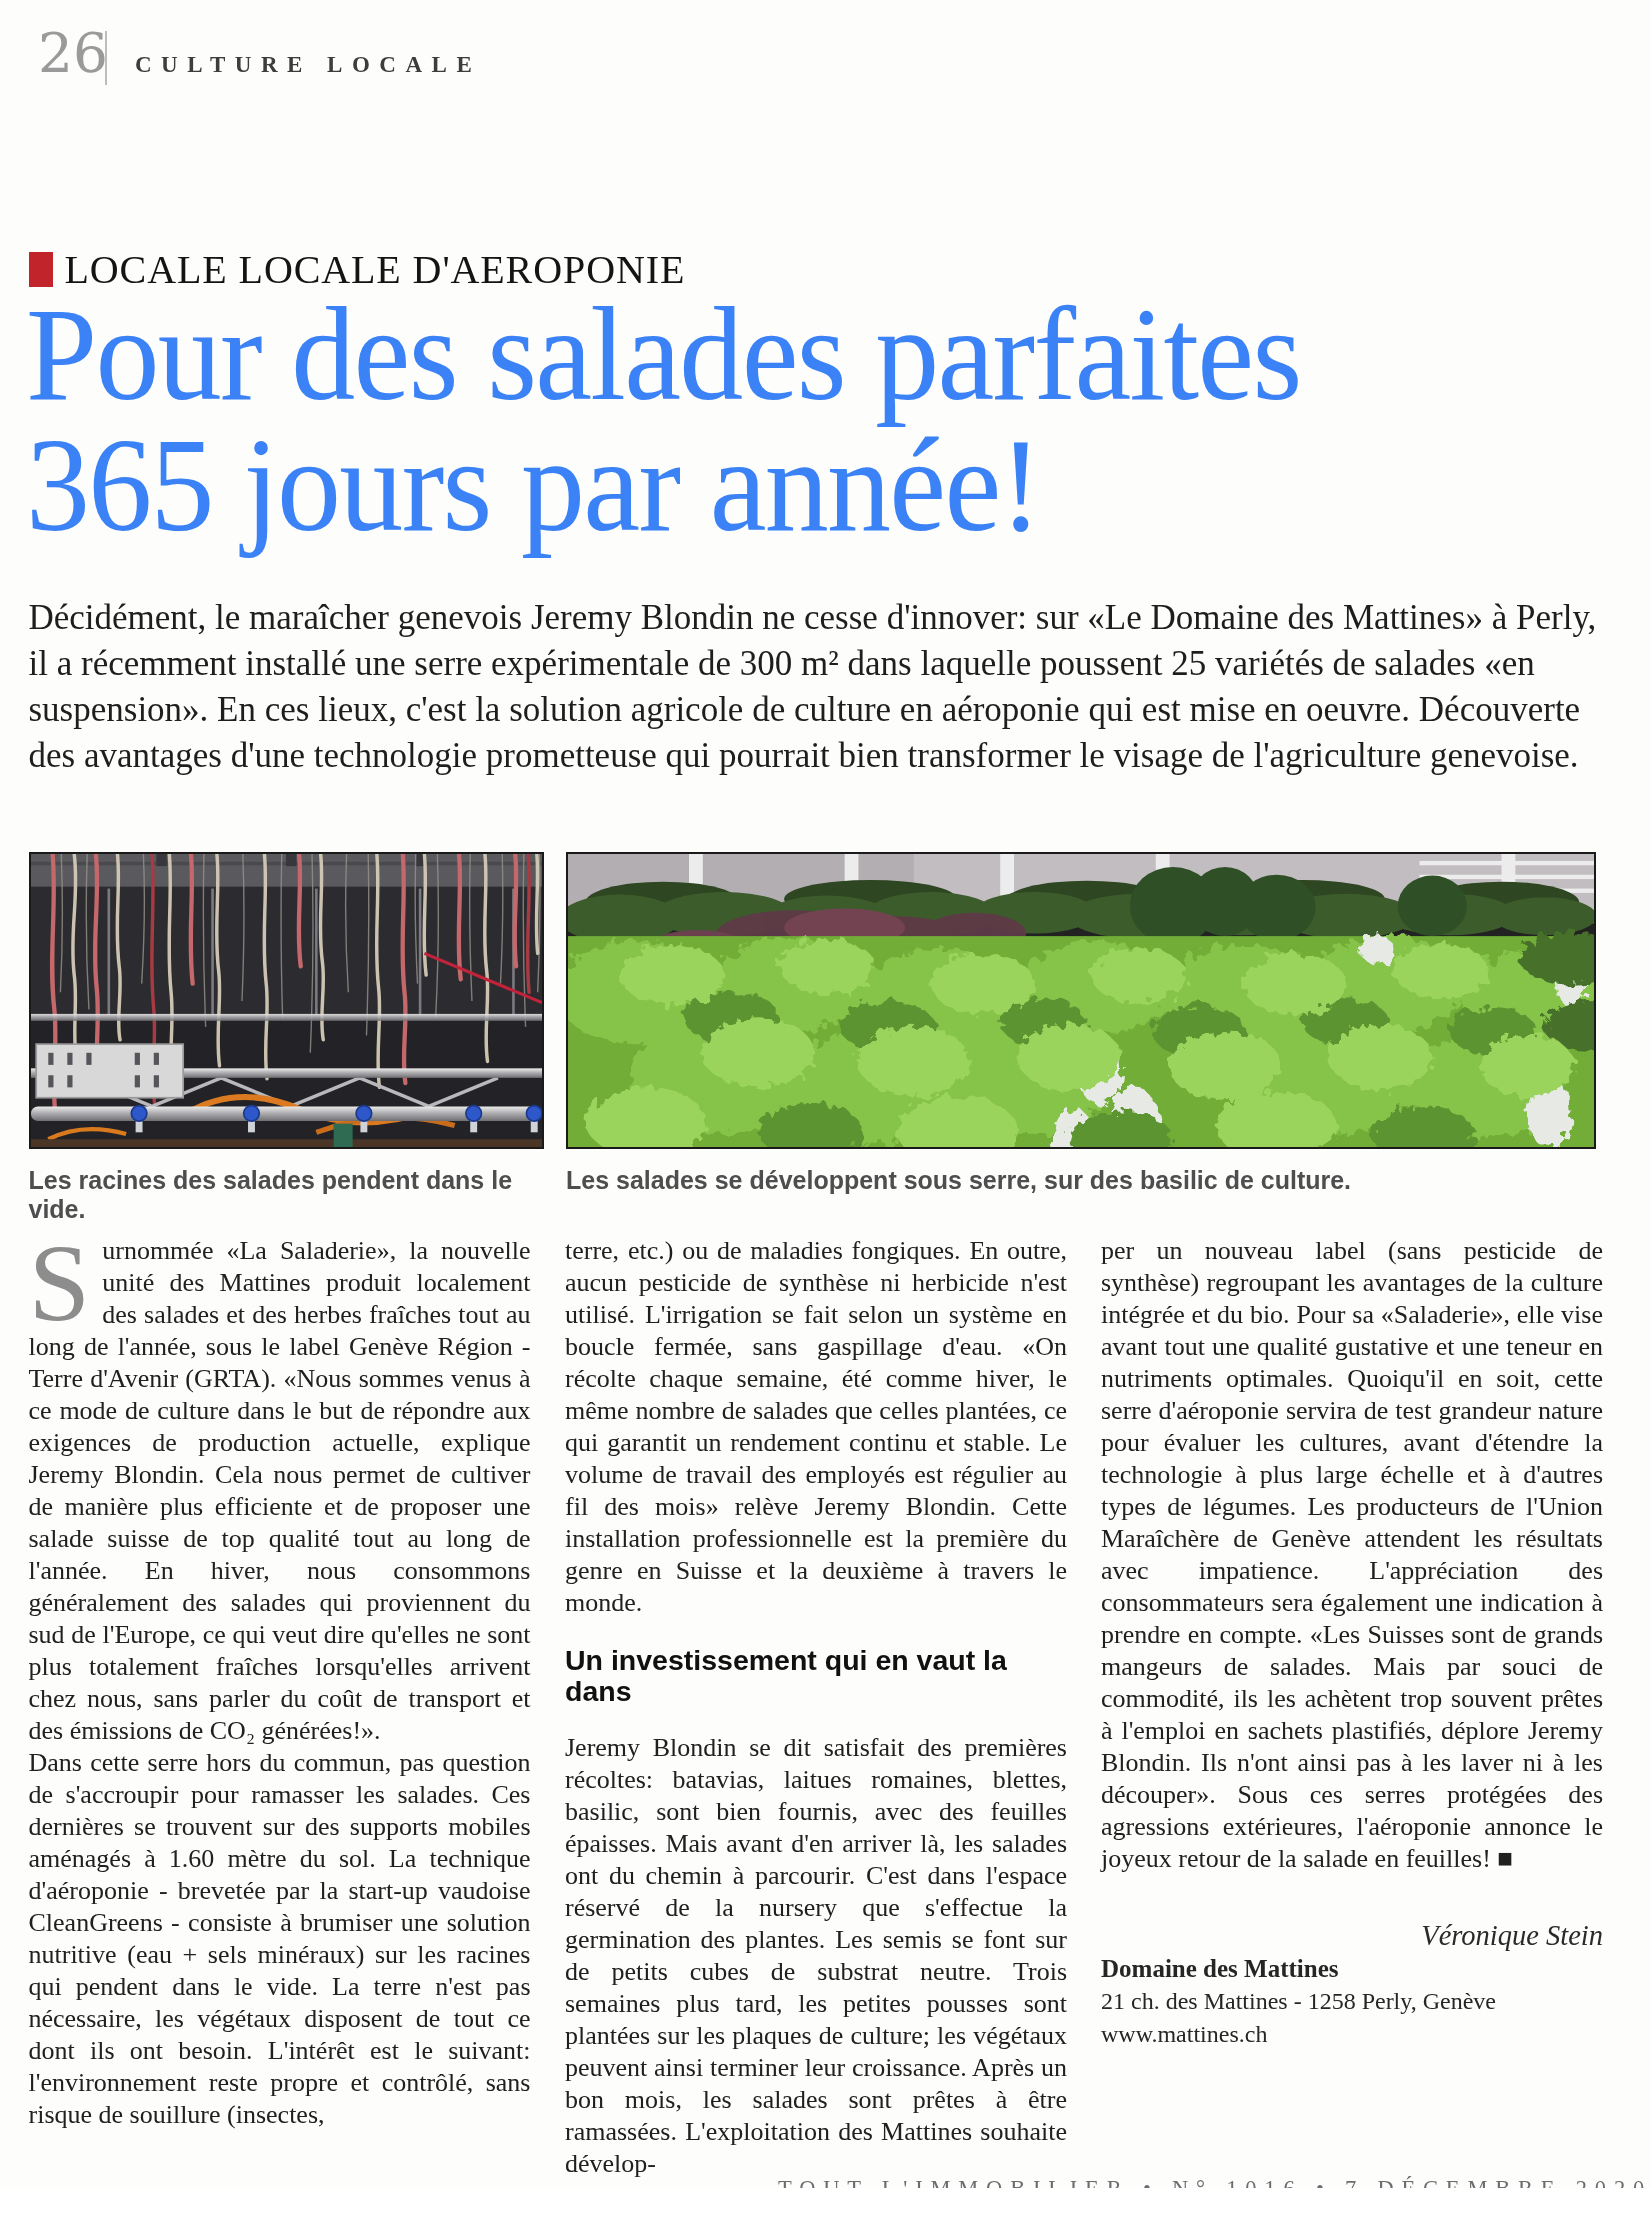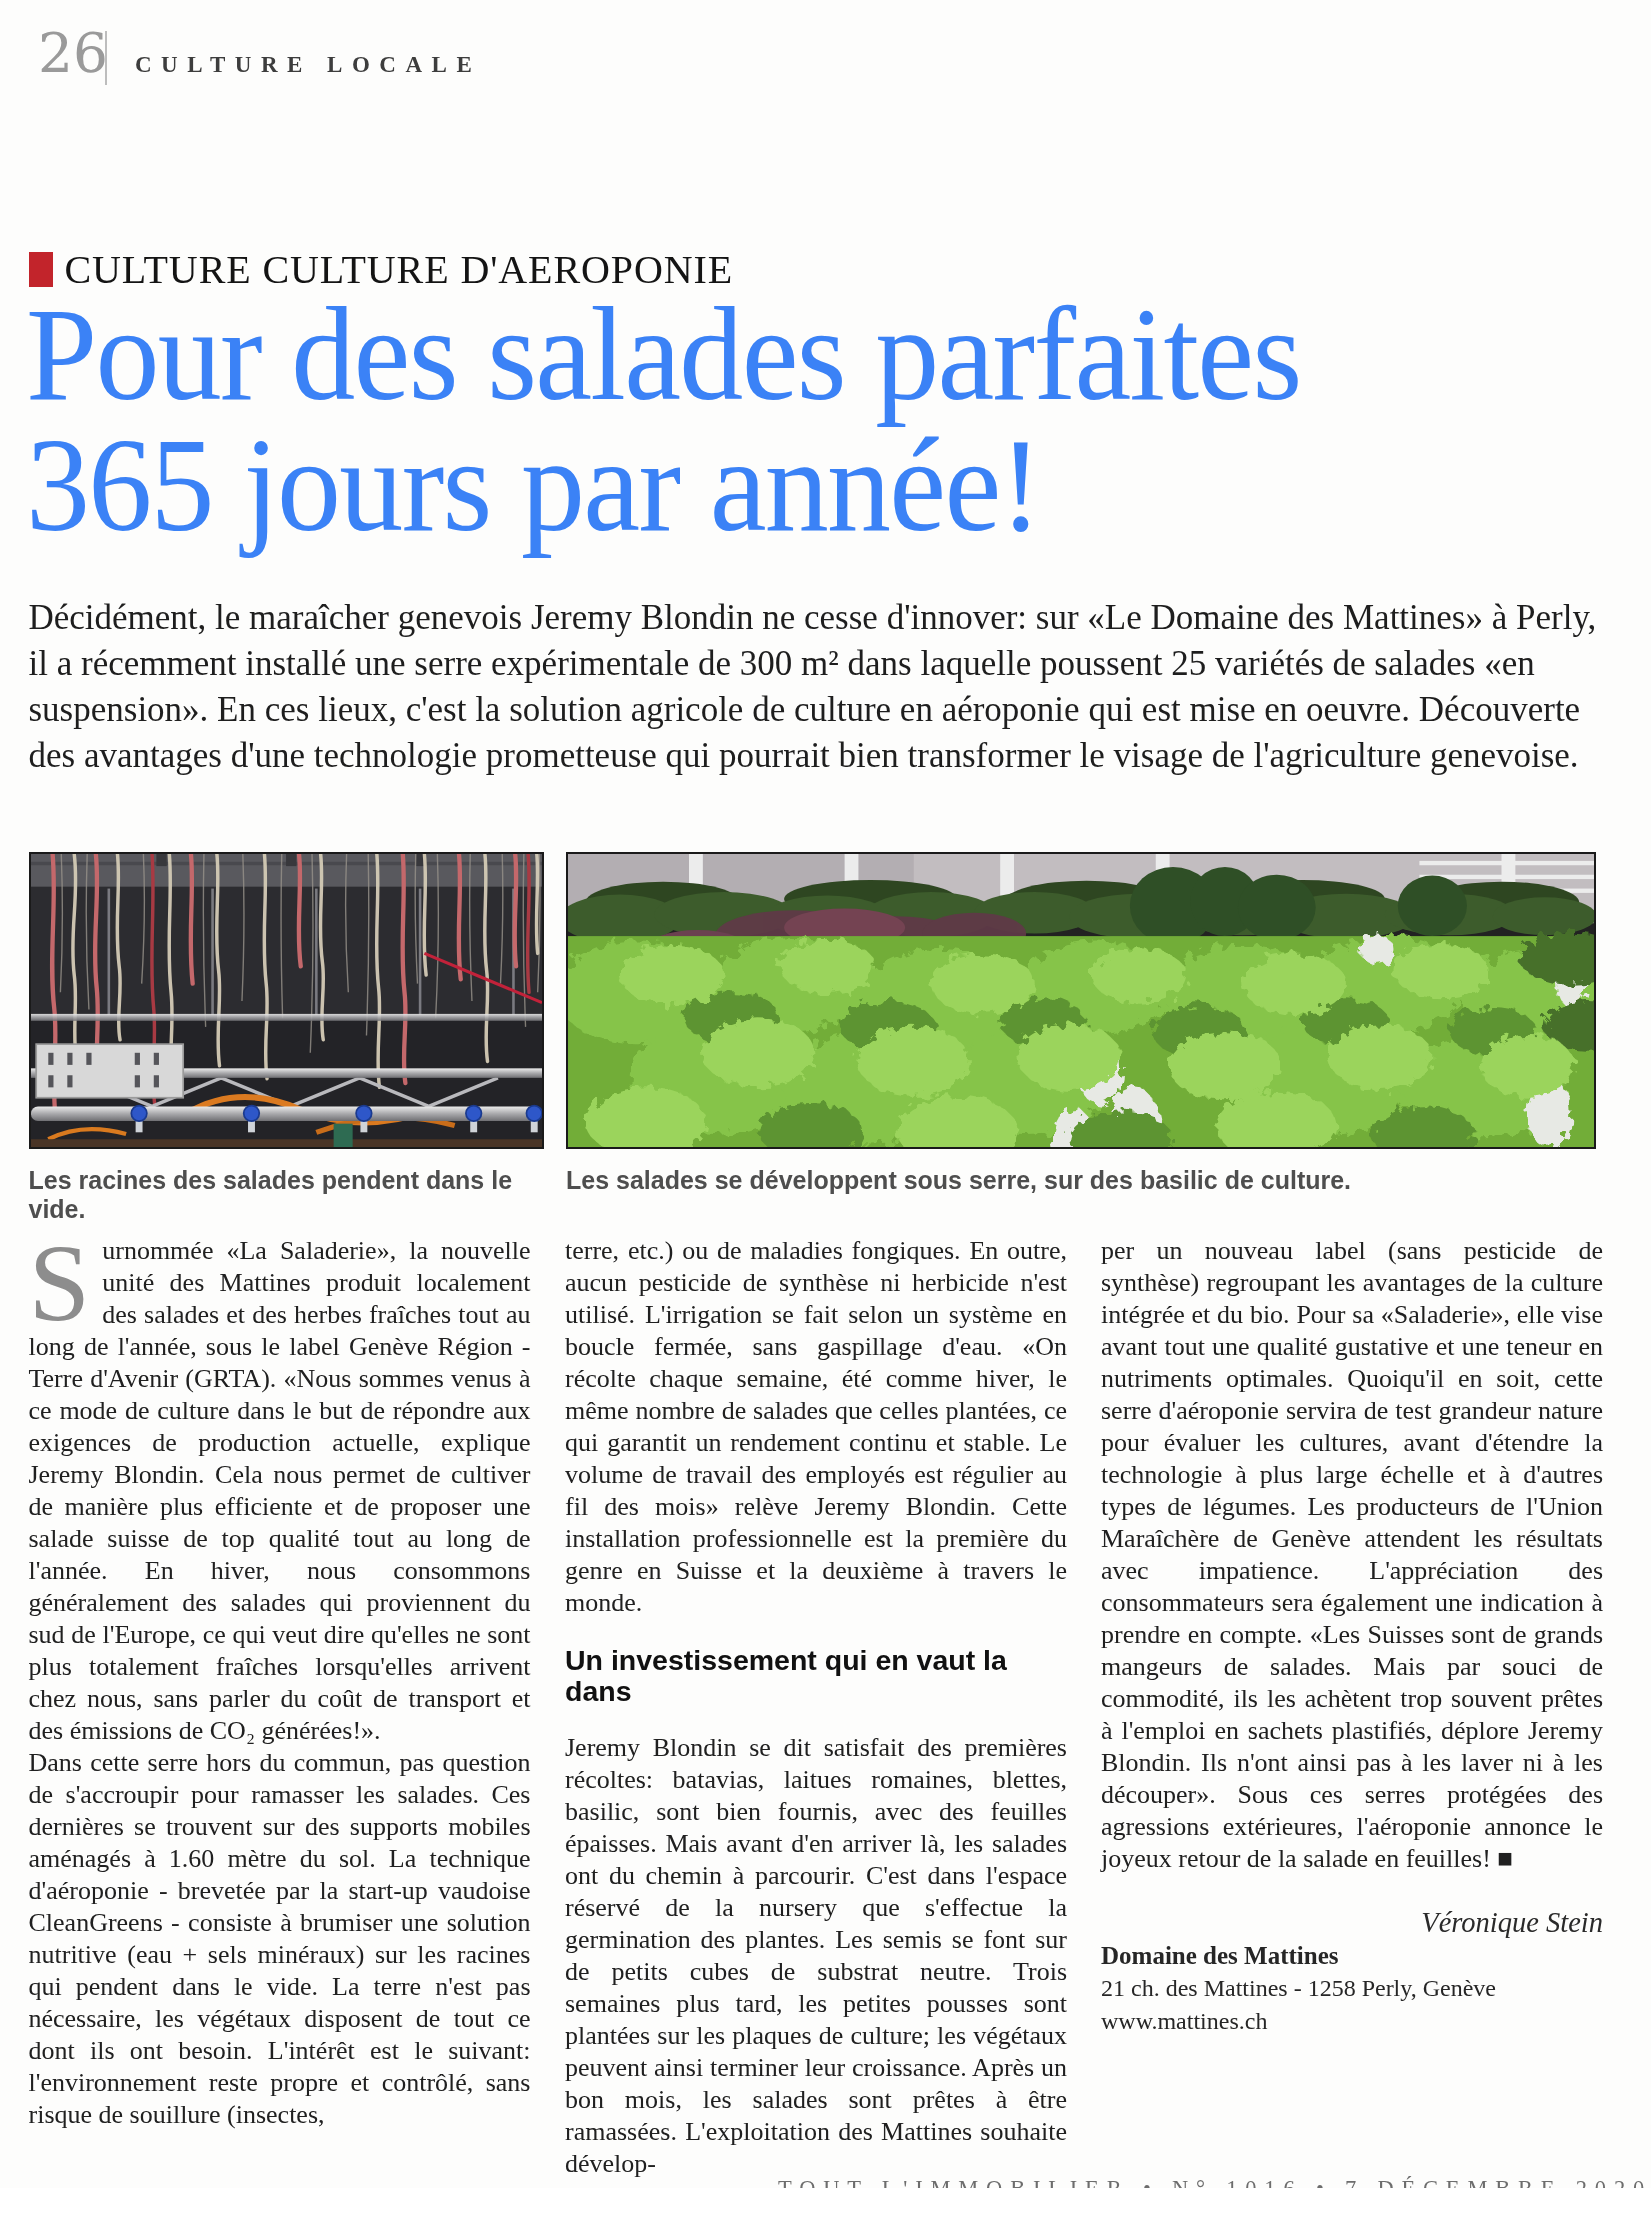--- a/index.html
+++ b/index.html
@@ -33,39 +33,39 @@
   .cap-right{left:566px;width:1026px;}
   
   .col{position:absolute;top:1235px;width:502px;font-size:26px;line-height:32px;
        text-align:justify;color:#202020;}
   .col1{left:28.5px;}  .col2{left:565px;}  .col3{left:1101px;}
   .col p{margin:0;}
   .dropcap{float:left;font-size:111px;line-height:86px;color:#8d8d8d;
            margin:5.2px 12px 0 0;font-family:"Liberation Serif", serif;}
   .subhead{font-family:"Liberation Sans", sans-serif;font-weight:bold;font-size:28.5px;
            color:#111;margin:26px 0 24px 0;text-align:left;line-height:1.1;}
-  .byline{margin-top:32px;text-align:right;font-style:italic;font-size:28.5px;color:#2a2a2a;}
+  .byline{margin-top:45px;text-align:right;font-style:italic;font-size:28.5px;color:#2a2a2a;}
   .contact{text-align:left;font-size:24px;line-height:33px;color:#262626;}
   .contact .name{font-weight:bold;font-size:25px;}
   
   .footer{position:absolute;left:0;top:2176px;width:1652px;text-align:right;
           font-size:22.5px;letter-spacing:7.8px;color:#6d6d6d;}
 </style>
 </head>
 <body>
 
 <div class="page">
 
   <div class="folio">26</div>
   <div class="folio-bar"></div>
   <div class="section-head">CULTURE LOCALE</div>
 
   <div class="kicker">
     <div class="kicker-square"></div>
-    <div class="kicker-text">CULTURE CULTURE D'AEROPONIE</div>
+    <div class="kicker-text">LOCALE LOCALE D'AEROPONIE</div>
   </div>
 
   <h1 class="headline" style="margin:0;font-weight:400;">
     <span>Pour des salades parfaites</span>
     <span>365 jours par année!</span>
   </h1>
 
   <div class="lead">Décidément, le maraîcher genevois Jeremy Blondin ne cesse d'innover: sur «Le Domaine des Mattines» à Perly, il a récemment installé une serre expérimentale de 300 m² dans laquelle poussent 25 variétés de salades «en suspension». En ces lieux, c'est la solution agricole de culture en aéroponie qui est mise en oeuvre. Découverte des avantages d'une technologie prometteuse qui pourrait bien transformer le visage de l'agriculture genevoise.</div>
 
   <div class="photo photo-left">

